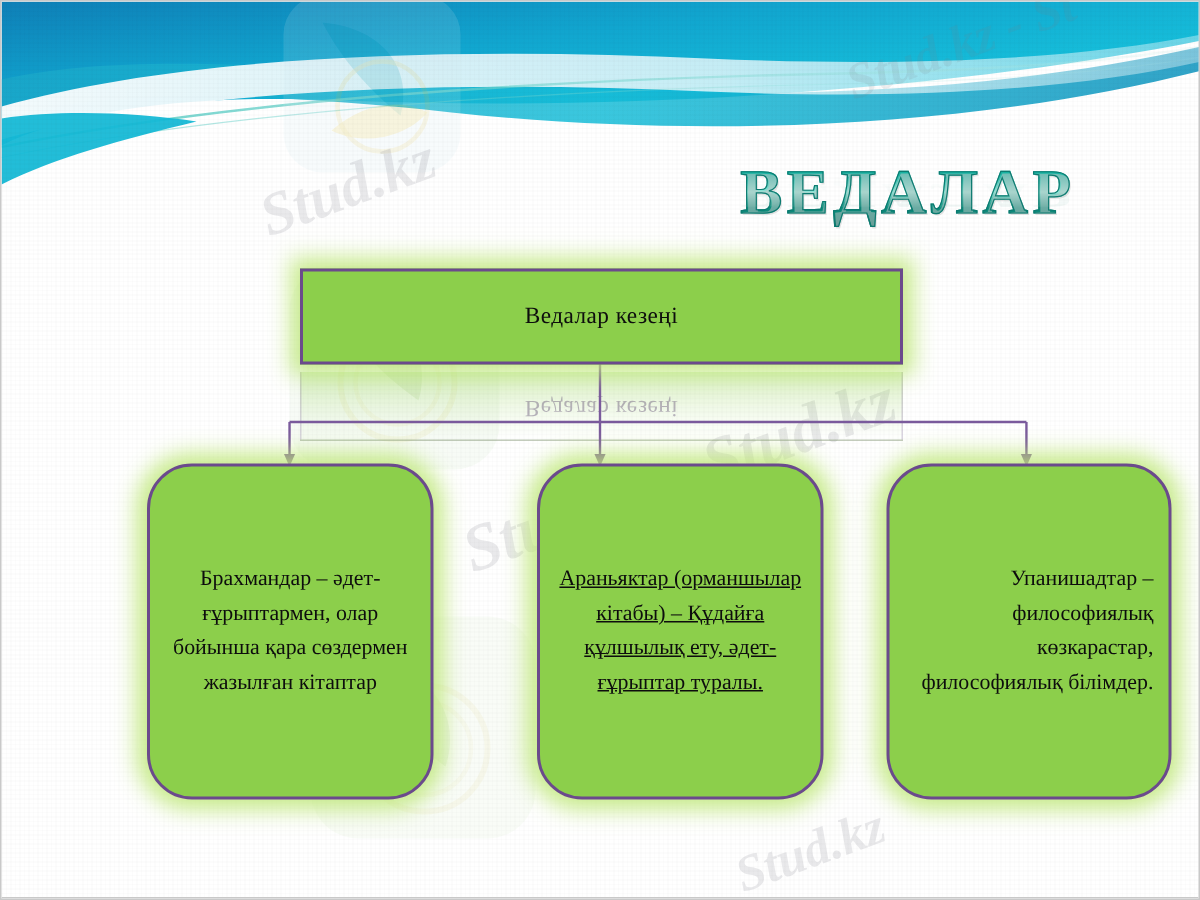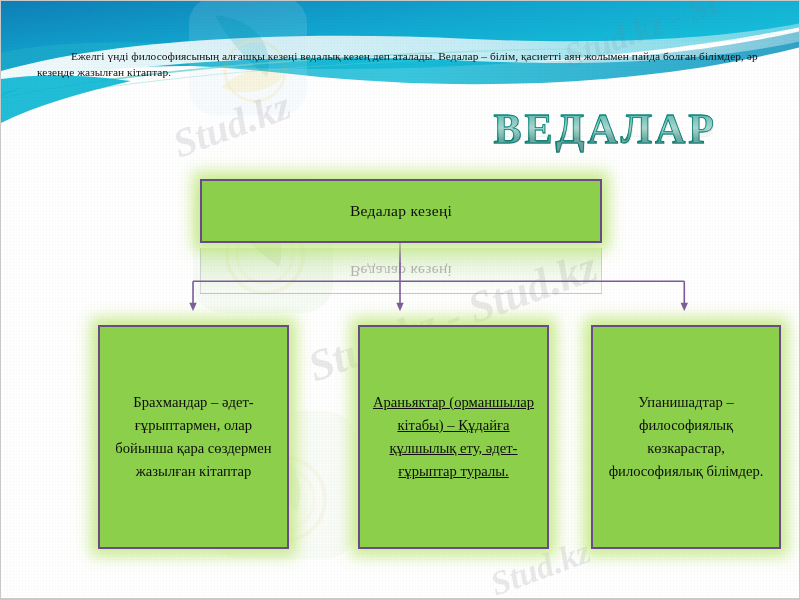--- a/index.html
+++ b/index.html
@@ -129,29 +129,30 @@
     color: #0d0d0d;
     font-family: "Liberation Serif", "DejaVu Serif", serif;
   }
   .node-top {
     left: 199px;  top: 178px;
     width: 402px; height: 64px;
     font-size: 15.5px;
     letter-spacing: 0.3px;
   }
   .node-child {
-    top: 324px;
+    top: 308px;
     height: 224px;
     font-size: 14.6px;
     line-height: 23px;
     padding: 6px 10px;
+    border-radius: 30px;
   }
   .node-c1 { left: 97px;  width: 191px; }
   .node-c2 { left: 357px; width: 191px; text-decoration: underline; }
-  .node-c3 { left: 590px; width: 190px; }
+  .node-c3 { left: 590px; width: 190px; text-align: right; }
 
   .node-reflection {
     position: absolute;
     left: 199px;
     top: 247px;
     width: 402px;
     height: 46px;
     box-sizing: border-box;
     background: linear-gradient(180deg, rgba(140,207,75,0.30) 0%, rgba(140,207,75,0.06) 75%, rgba(140,207,75,0) 100%);
     border: 1px solid rgba(107,74,140,0.22);
@@ -246,21 +247,20 @@
   </svg>
 
   <div class="wm wm-1">Stud.kz</div>
   <div class="wm wm-2">Stud.kz - Stud.kz</div>
   <div class="wm wm-3">Stud.kz</div>
   <div class="wm wm-4">Stud.kz - St</div>
   <div class="wm wm-5">Stud.kz</div>
 
   <div class="paper-tex"></div>
 
-  <div class="intro">Ежелгі үнді философиясының алғашқы кезеңі ведалық кезең деп аталады. Ведалар – білім, қасиетті аян жолымен пайда болған білімдер, әр кезеңде жазылған кітаптар.</div>
 
   <div class="title-wrap">
     <span class="title">ВЕДАЛАР</span>
     <span class="title-reflect">ВЕДАЛАР</span>
   </div>
 
   <div class="diagram">
 
     <div class="node-reflection">
       <span>Ведалар  кезеңі</span>

